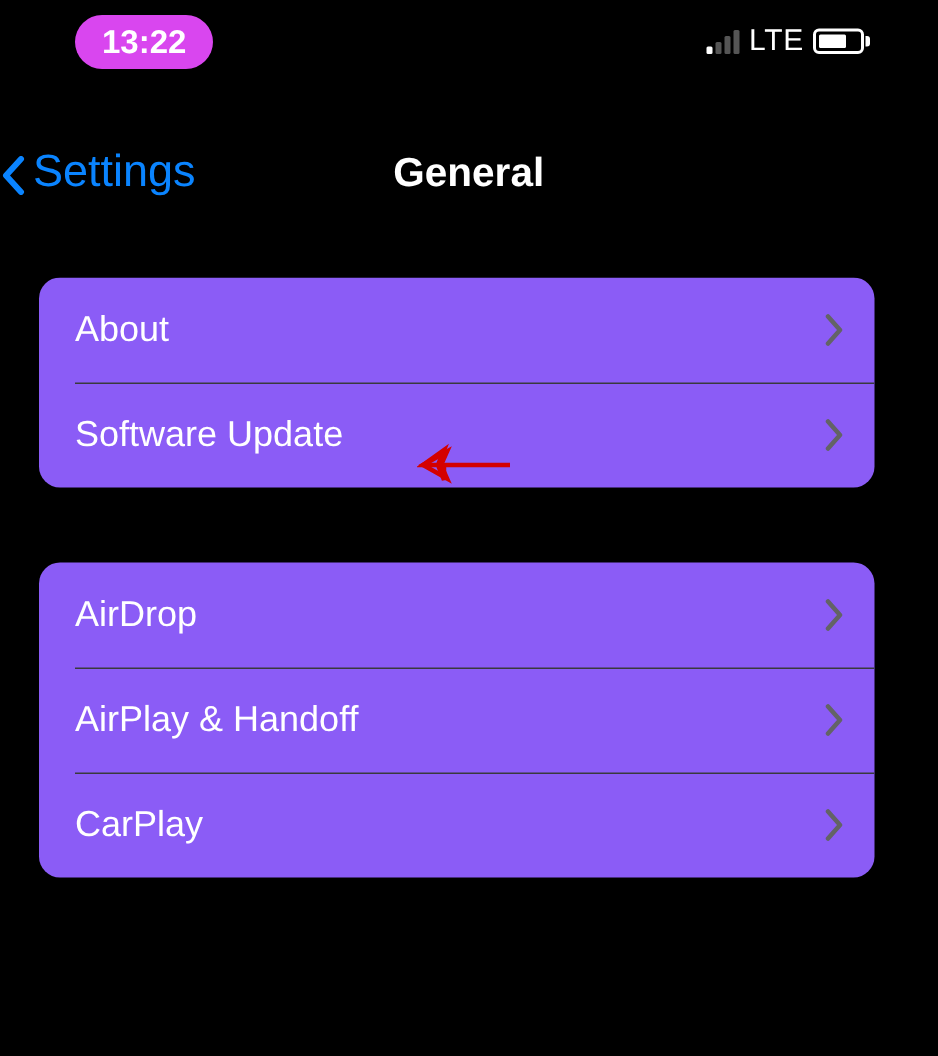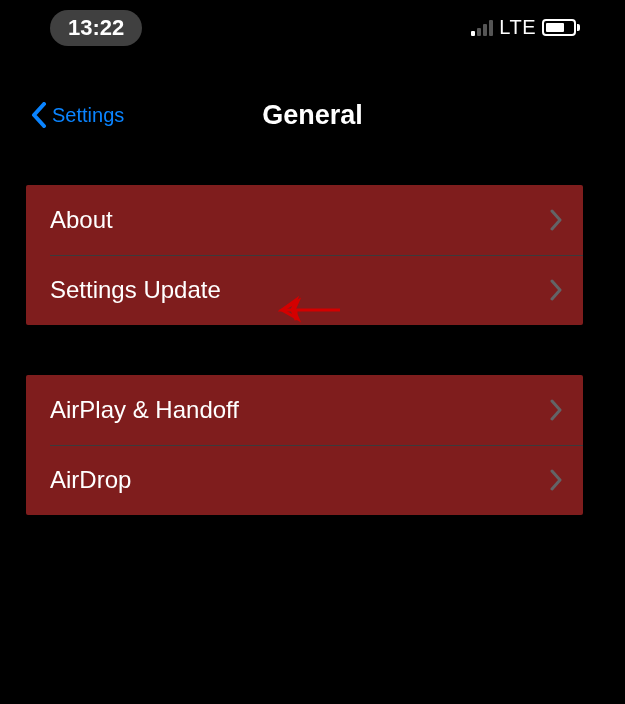--- a/index.html
+++ b/index.html
@@ -18,21 +18,21 @@
       position: relative;
     }
     .status-bar {
       height: 55px;
       display: flex;
       justify-content: space-between;
       align-items: center;
       padding: 0 45px 0 50px;
     }
     .time-pill {
-      background: #404040;
+      background: #d946ef;
       color: #fff;
       font-size: 22px;
       font-weight: 600;
       padding: 5px 18px;
       border-radius: 22px;
     }
     .status-right {
       display: flex;
       align-items: center;
       gap: 6px;
@@ -87,25 +87,25 @@
     .nav-header {
       height: 60px;
       display: flex;
       align-items: center;
       position: relative;
       margin-top: 30px;
       margin-bottom: 40px;
     }
     .back-button {
       position: absolute;
-      left: 30px;
-      display: flex;
-      align-items: center;
+      left: 0;
+      display: flex;
+      align-items: flex-end;
       color: #0a84ff;
-      font-size: 20px;
+      font-size: 30px;
     }
     .back-chevron {
       width: 18px;
       height: 30px;
       display: flex;
       align-items: center;
       justify-content: center;
       margin-right: 4px;
     }
     .back-chevron svg { display: block; }
@@ -129,22 +129,22 @@
     }
     .content::-webkit-scrollbar-track {
       background: transparent;
     }
     .content::-webkit-scrollbar-thumb {
       background: #666;
       border-radius: 3px;
     }
 
     .group {
-      background: #7f1d1d;
-      border-radius: 2px;
+      background: #8b5cf6;
+      border-radius: 14px;
       margin: 0 26px 50px 26px;
       overflow: hidden;
     }
     .row {
       display: flex;
       align-items: center;
       justify-content: space-between;
       padding: 20px 20px 20px 24px;
       min-height: 70px;
       position: relative;
@@ -218,39 +218,47 @@
       <div class="group">
         <div class="row">
           <span class="row-label">About</span>
           <span class="disclosure">
             <svg width="12" height="22" viewBox="0 0 12 22">
               <path d="M2 2 L10 11 L2 20" stroke="#636366" stroke-width="3" stroke-linecap="round" stroke-linejoin="round" fill="none"></path>
             </svg>
           </span>
         </div>
         <div class="row">
-          <span class="row-label">Settings Update</span>
+          <span class="row-label">Software Update</span>
           <span class="disclosure">
             <svg width="12" height="22" viewBox="0 0 12 22">
               <path d="M2 2 L10 11 L2 20" stroke="#636366" stroke-width="3" stroke-linecap="round" stroke-linejoin="round" fill="none"></path>
             </svg>
           </span>
         </div>
       </div>
       <div class="group">
         <div class="row">
+          <span class="row-label">AirDrop</span>
+          <span class="disclosure">
+            <svg width="12" height="22" viewBox="0 0 12 22">
+              <path d="M2 2 L10 11 L2 20" stroke="#636366" stroke-width="3" stroke-linecap="round" stroke-linejoin="round" fill="none"></path>
+            </svg>
+          </span>
+        </div>
+        <div class="row">
           <span class="row-label">AirPlay &amp; Handoff</span>
           <span class="disclosure">
             <svg width="12" height="22" viewBox="0 0 12 22">
               <path d="M2 2 L10 11 L2 20" stroke="#636366" stroke-width="3" stroke-linecap="round" stroke-linejoin="round" fill="none"></path>
             </svg>
           </span>
         </div>
         <div class="row">
-          <span class="row-label">AirDrop</span>
+          <span class="row-label">CarPlay</span>
           <span class="disclosure">
             <svg width="12" height="22" viewBox="0 0 12 22">
               <path d="M2 2 L10 11 L2 20" stroke="#636366" stroke-width="3" stroke-linecap="round" stroke-linejoin="round" fill="none"></path>
             </svg>
           </span>
         </div>
       </div>
     </div>
 </div>
 

